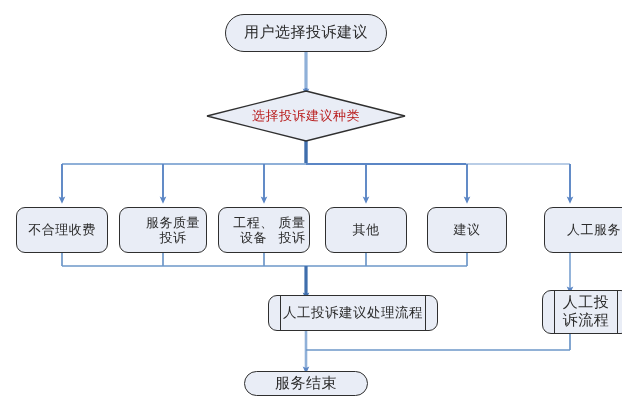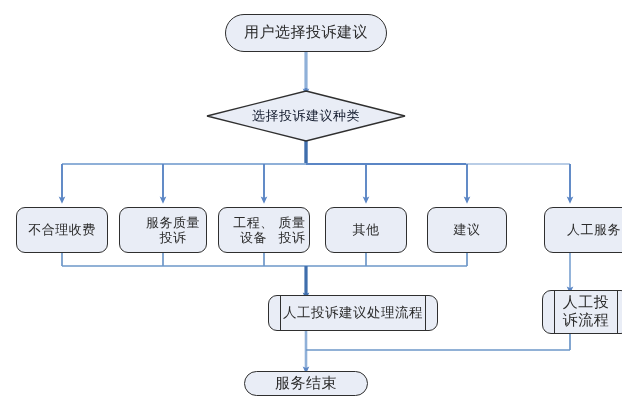--- a/index.html
+++ b/index.html
@@ -61,21 +61,21 @@
   .node-predefined::after  { right: 11px; }
 
   .node-decision {
     background: transparent;
     border: none;
     z-index: 3;
   }
   .node-decision .diamond-label {
     position: relative;
     z-index: 2;
-    color: #0f172a;
+    color: #b91c1c;
     letter-spacing: 0.5px;
   }
   .node-decision svg {
     position: absolute;
     left: 0;
     top: 0;
   }
 
   .t-start   { font-size: 15px; }
   .t-diamond { font-size: 13px; }

